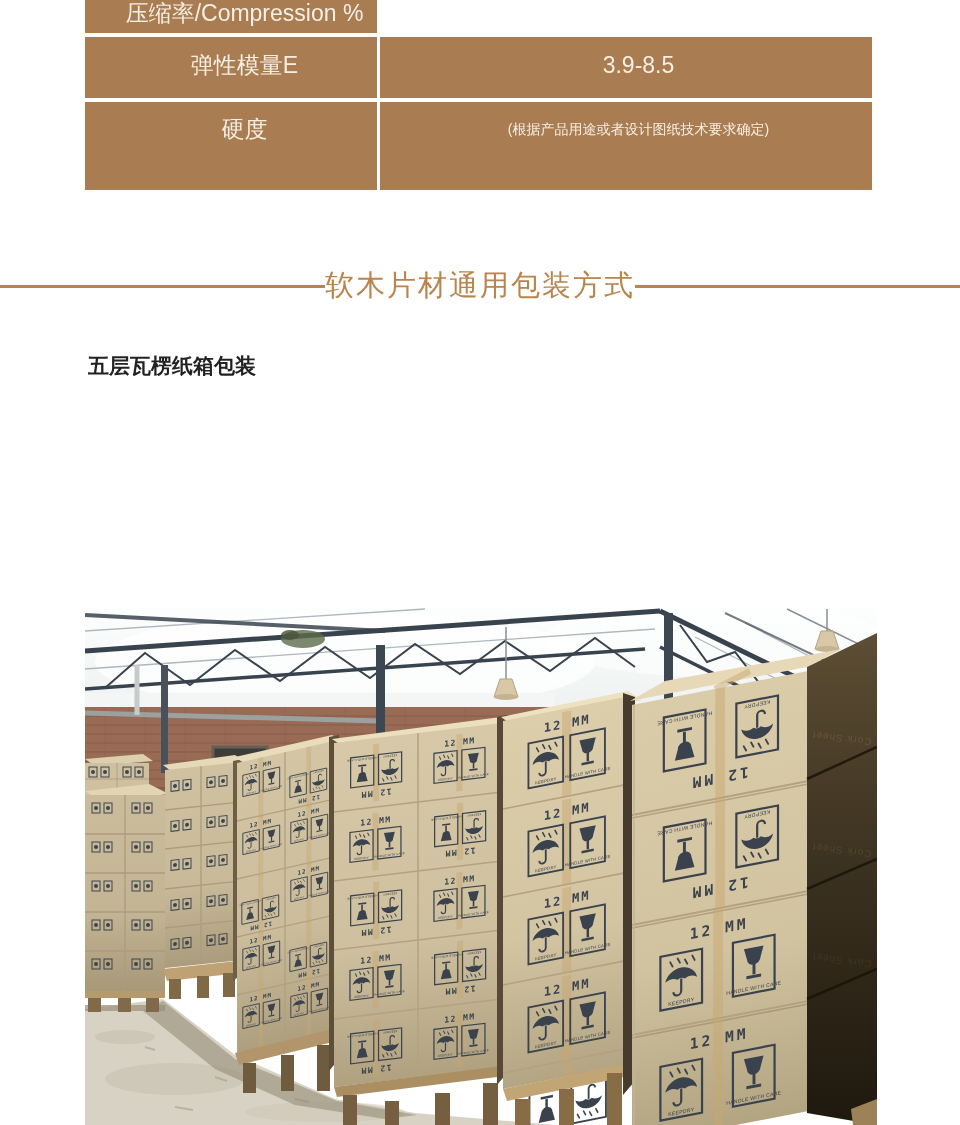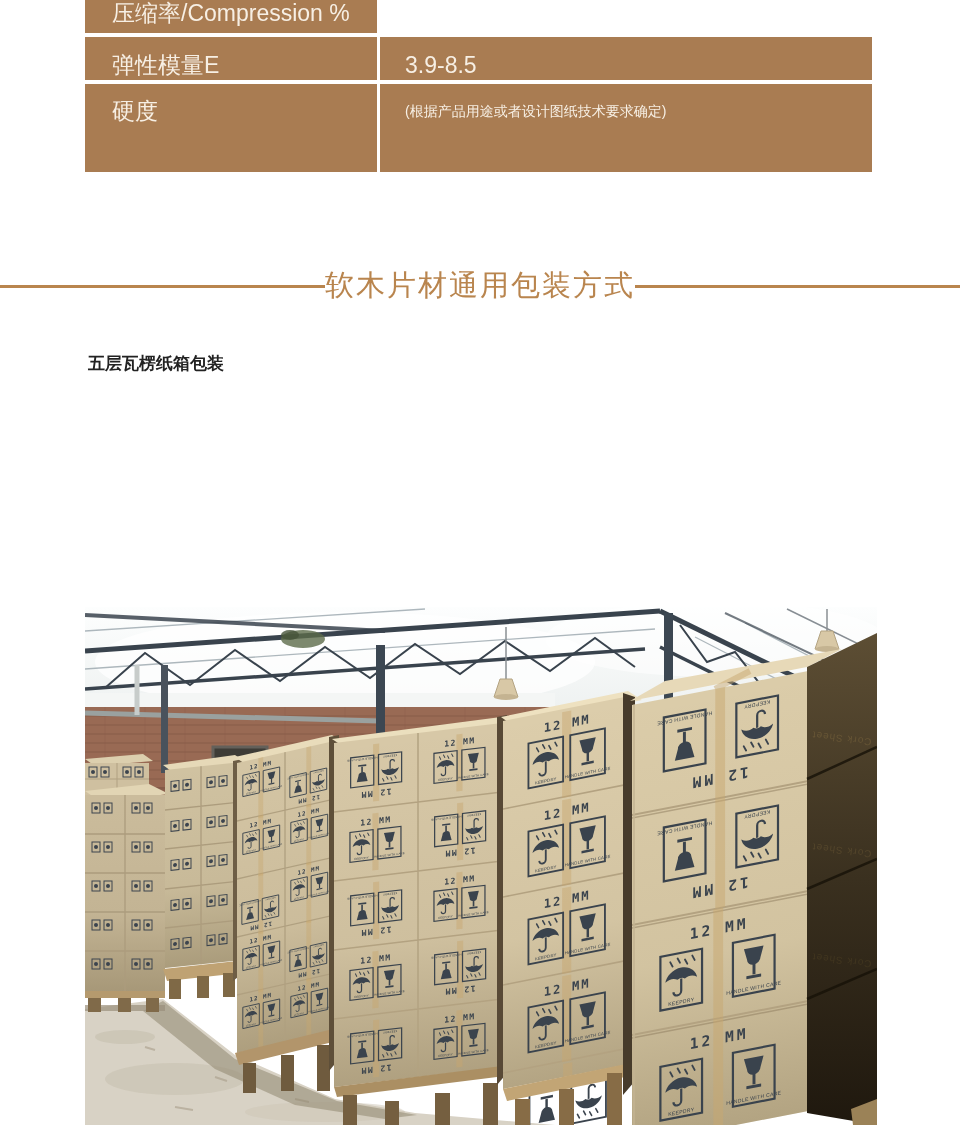--- a/index.html
+++ b/index.html
@@ -1,36 +1,36 @@
 <!DOCTYPE html>
 <html><head>
 <meta charset="utf-8">
 <style>
   html,body{margin:0;padding:0;background:#ffffff;font-family:"Liberation Sans",sans-serif;}
   #page{position:relative;width:960px;height:1125px;background:#ffffff;overflow:hidden;}
 
   
   .spec-table{position:absolute;left:85px;top:0;width:787px;}
   .spec-row{display:flex;gap:3px;margin-bottom:4px;}
-  .cell{background:#a97c52;color:#f7efe4;font-size:23px;box-sizing:border-box;}
+  .cell{background:#a97c52;color:#f7efe4;font-size:23px;box-sizing:border-box;text-align:center;}
   .cell.label{width:292px;padding-left:27px;}
   .cell.value{flex:1;padding-left:25px;}
   .row0 .cell{height:33px;overflow:hidden;}
   .row0 .cell span{display:block;line-height:44px;margin-top:-9px;}
-  .row1 .cell{height:43px;line-height:57px;}
+  .row1 .cell{height:61px;line-height:57px;}
   .row2 .cell{height:88px;padding-top:13px;line-height:29px;}
   .row2 .note{font-size:14px;line-height:28px;}
 
   
   .section-heading{position:absolute;top:266px;left:0;width:960px;display:flex;align-items:center;}
   .rule{flex:1;height:3px;background:#b9854e;}
   .section-heading h2{margin:0;font-size:29px;font-weight:500;color:#b9854e;letter-spacing:2px;white-space:nowrap;}
 
   
-  .pack-subtitle{position:absolute;top:352px;left:88px;margin:0;font-size:17px;font-weight:bold;color:#222;}
+  .pack-subtitle{position:absolute;top:352px;left:88px;margin:0;font-size:21px;font-weight:bold;color:#222;}
   .pack-text{position:absolute;top:397px;left:88px;width:790px;}
   .pack-text p{margin:0;font-size:17.5px;line-height:42px;color:#3c3c3c;}
 
   
   .photo{position:absolute;left:85px;top:607px;width:792px;height:518px;margin:0;overflow:hidden;}
   .photo svg{display:block;width:792px;height:518px;}
 
   
   text.box-label{font-family:"DejaVu Sans Mono",monospace;font-weight:bold;font-size:12px;letter-spacing:2px;fill:#3a434d;text-anchor:middle;}
   text.box-label-big{font-family:"DejaVu Sans Mono",monospace;font-weight:bold;font-size:15px;letter-spacing:3px;fill:#3a434d;text-anchor:middle;}

